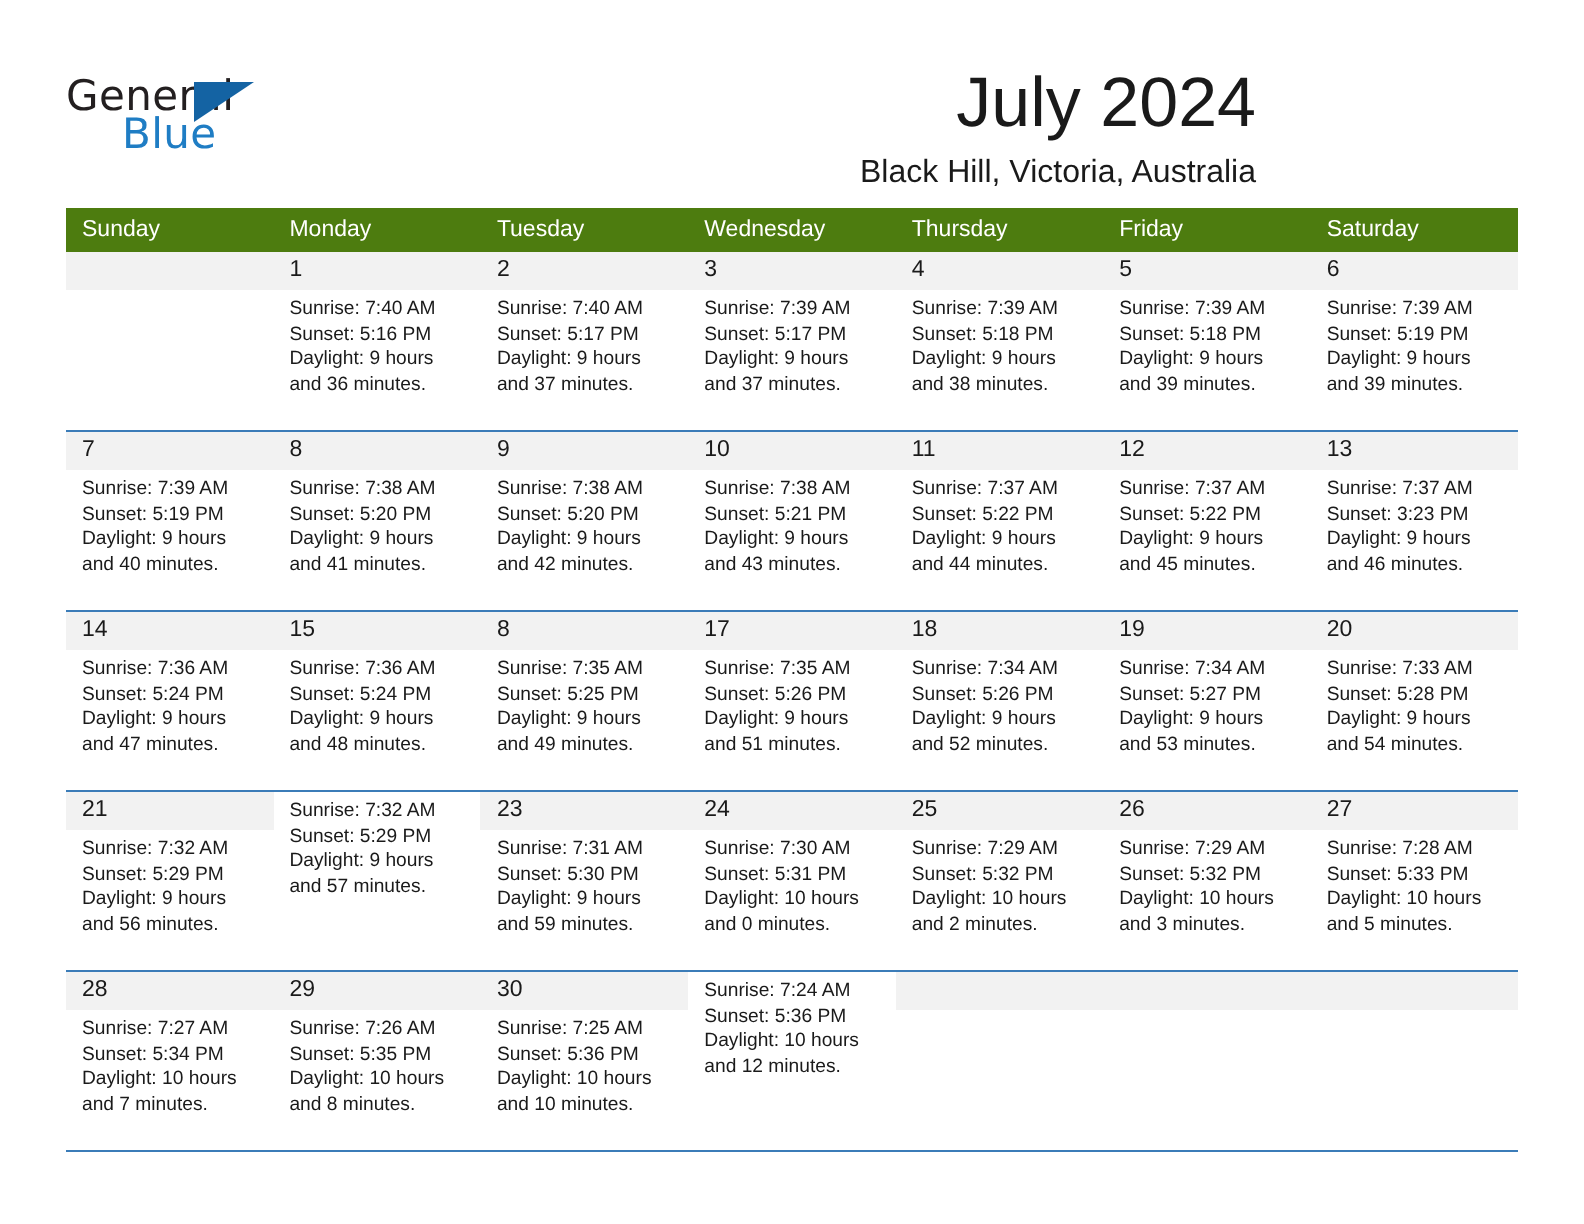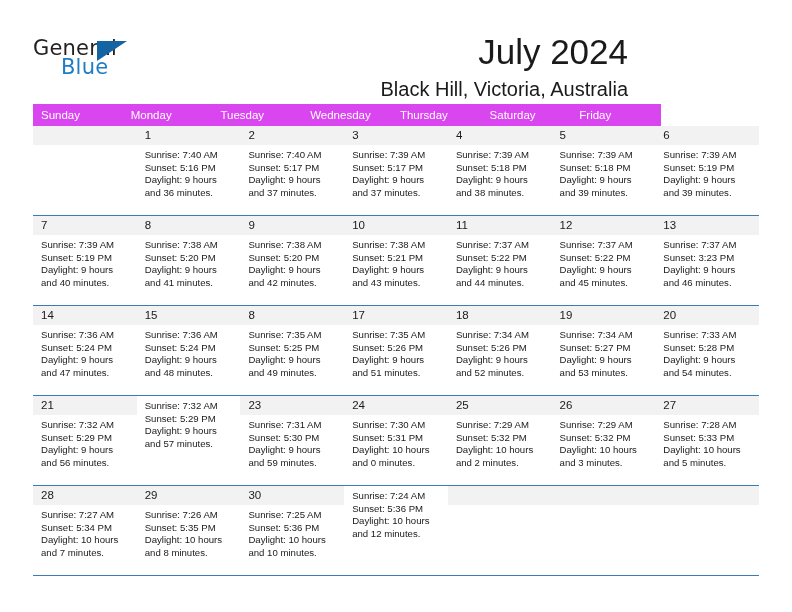--- a/index.html
+++ b/index.html
@@ -71,38 +71,38 @@
     font-size: 35px;
     color: #1a1a1a;
     text-align: right;
     white-space: nowrap;
     font-weight: 400;
   }
   .subtitle {
     position: absolute;
     right: 36px;
     top: 78px;
-    font-size: 20px;
+    font-size: 16px;
     color: #1a1a1a;
     text-align: right;
     white-space: nowrap;
   }
 
   
   .calendar {
     position: absolute;
     left: 33px;
     top: 104px;
     width: 726px;
   }
   .weekday-row {
     display: flex;
-    width: 628px;
+    width: 726px;
     height: 22px;
-    background: #d946ef;
+    background: #4d7c0f;
   }
   .weekday {
     flex: 1 1 0;
     color: #ffffff;
     font-size: 11.5px;
     line-height: 22px;
     padding-left: 8px;
     box-sizing: border-box;
     white-space: nowrap;
   }
@@ -171,22 +171,22 @@
   </div>
 
   <div class="calendar">
 
     <div class="weekday-row">
       <div class="weekday">Sunday</div>
       <div class="weekday">Monday</div>
       <div class="weekday">Tuesday</div>
       <div class="weekday">Wednesday</div>
       <div class="weekday">Thursday</div>
+      <div class="weekday">Friday</div>
       <div class="weekday">Saturday</div>
-      <div class="weekday">Friday</div>
     </div>
 
     <div id="weeks-container">
         <div class="week">
           <div class="day-cell blank">
             <div class="day-number"></div>
           </div>
           <div class="day-cell">
             <div class="day-number">1</div>
             <div class="day-info">

